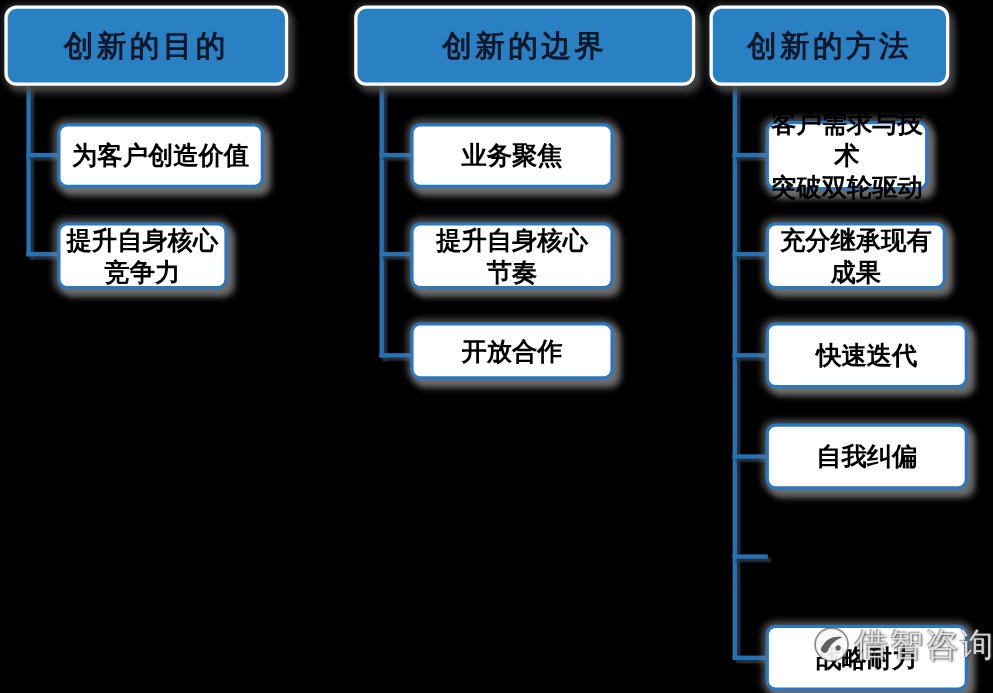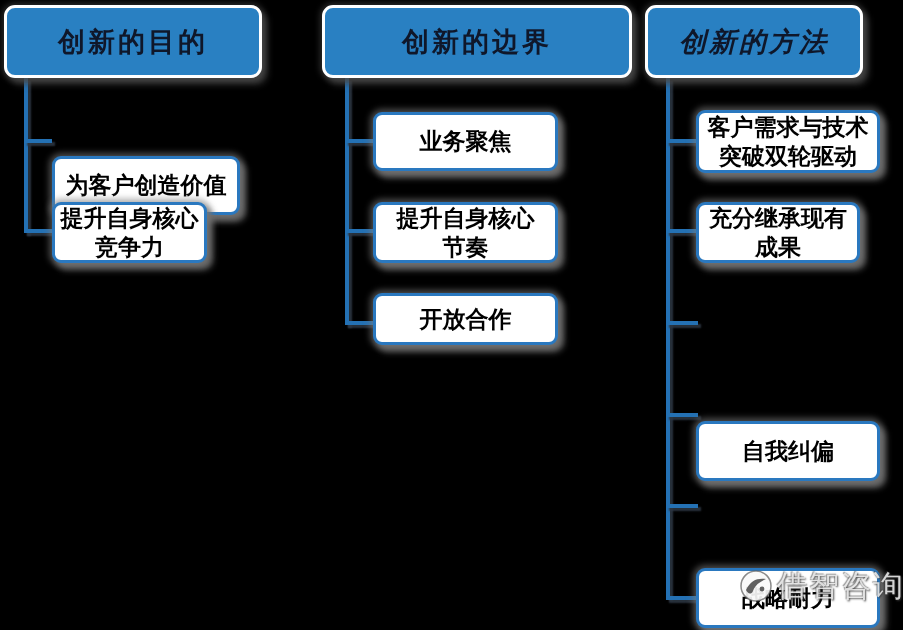--- a/index.html
+++ b/index.html
@@ -81,36 +81,37 @@
 
   <div class="conn" style="left:666px;top:78px;width:4px;height:520px;"></div>
   <div class="conn" style="left:666px;top:139px;width:32px;height:4px;"></div>
   <div class="conn" style="left:666px;top:229px;width:32px;height:4px;"></div>
   <div class="conn" style="left:666px;top:321px;width:32px;height:4px;"></div>
   <div class="conn" style="left:666px;top:413px;width:32px;height:4px;"></div>
   <div class="conn" style="left:666px;top:504px;width:32px;height:4px;"></div>
   <div class="conn" style="left:666px;top:596px;width:32px;height:4px;"></div>
 
   <div class="hdr" style="left:4px;top:5px;width:258px;height:73px;">创新的目的</div>
-  <div class="node" style="left:52px;top:112px;width:188px;height:59px;margin-top:44px;">为客户创造价值</div>
+  <div class="node" style="left:52px;top:112px;width:188px;height:59px;">为客户创造价值</div>
   <div class="node" style="left:52px;top:202px;width:155px;height:61px;text-align:center;">提升自身核心
 竞争力</div>
 
   <div class="hdr" style="left:322px;top:5px;width:310px;height:73px;">创新的边界</div>
   <div class="node" style="left:373px;top:112px;width:185px;height:59px;">业务聚焦</div>
   <div class="node" style="left:373px;top:202px;width:185px;height:61px;">提升自身核心
 节奏</div>
   <div class="node" style="left:373px;top:293px;width:185px;height:52px;">开放合作</div>
 
-  <div class="hdr" style="left:645px;top:5px;width:218px;height:73px;font-style:italic;">创新的方法</div>
-  <div class="node" style="left:696px;top:110px;width:184px;height:63px;">客户需求与技术
+  <div class="hdr" style="left:645px;top:5px;width:218px;height:73px;">创新的方法</div>
+  <div class="node" style="left:696px;top:110px;width:148px;height:63px;">客户需求与技术
 突破双轮驱动</div>
   <div class="node" style="left:696px;top:202px;width:164px;height:61px;">充分继承现有
 成果</div>
-  <div class="node" style="left:696px;top:385px;width:184px;height:60px;margin-top:36px;">自我纠偏</div>
+  <div class="node" style="left:696px;top:293px;width:184px;height:60px;">快速迭代</div>
+  <div class="node" style="left:696px;top:385px;width:184px;height:60px;">自我纠偏</div>
   <div class="node" style="left:696px;top:568px;width:184px;height:60px;">战略耐力</div>
 
   <div id="watermark">
     <svg class="logo" viewBox="0 0 32 32">
       <circle cx="16" cy="16" r="15" fill="rgba(248,248,248,0.92)" stroke="rgba(90,90,90,0.7)" stroke-width="1.5"></circle>
       <path d="M6 20 C 11 10, 17 8, 26 9 C 20 12, 16 14, 13 21 C 11 25, 8 24, 6 20 Z" fill="rgba(70,70,70,0.85)"></path>
       <circle cx="22" cy="19" r="2.4" fill="rgba(70,70,70,0.85)"></circle>
     </svg>
     <span class="wm-text">借智咨询</span>
   </div>

